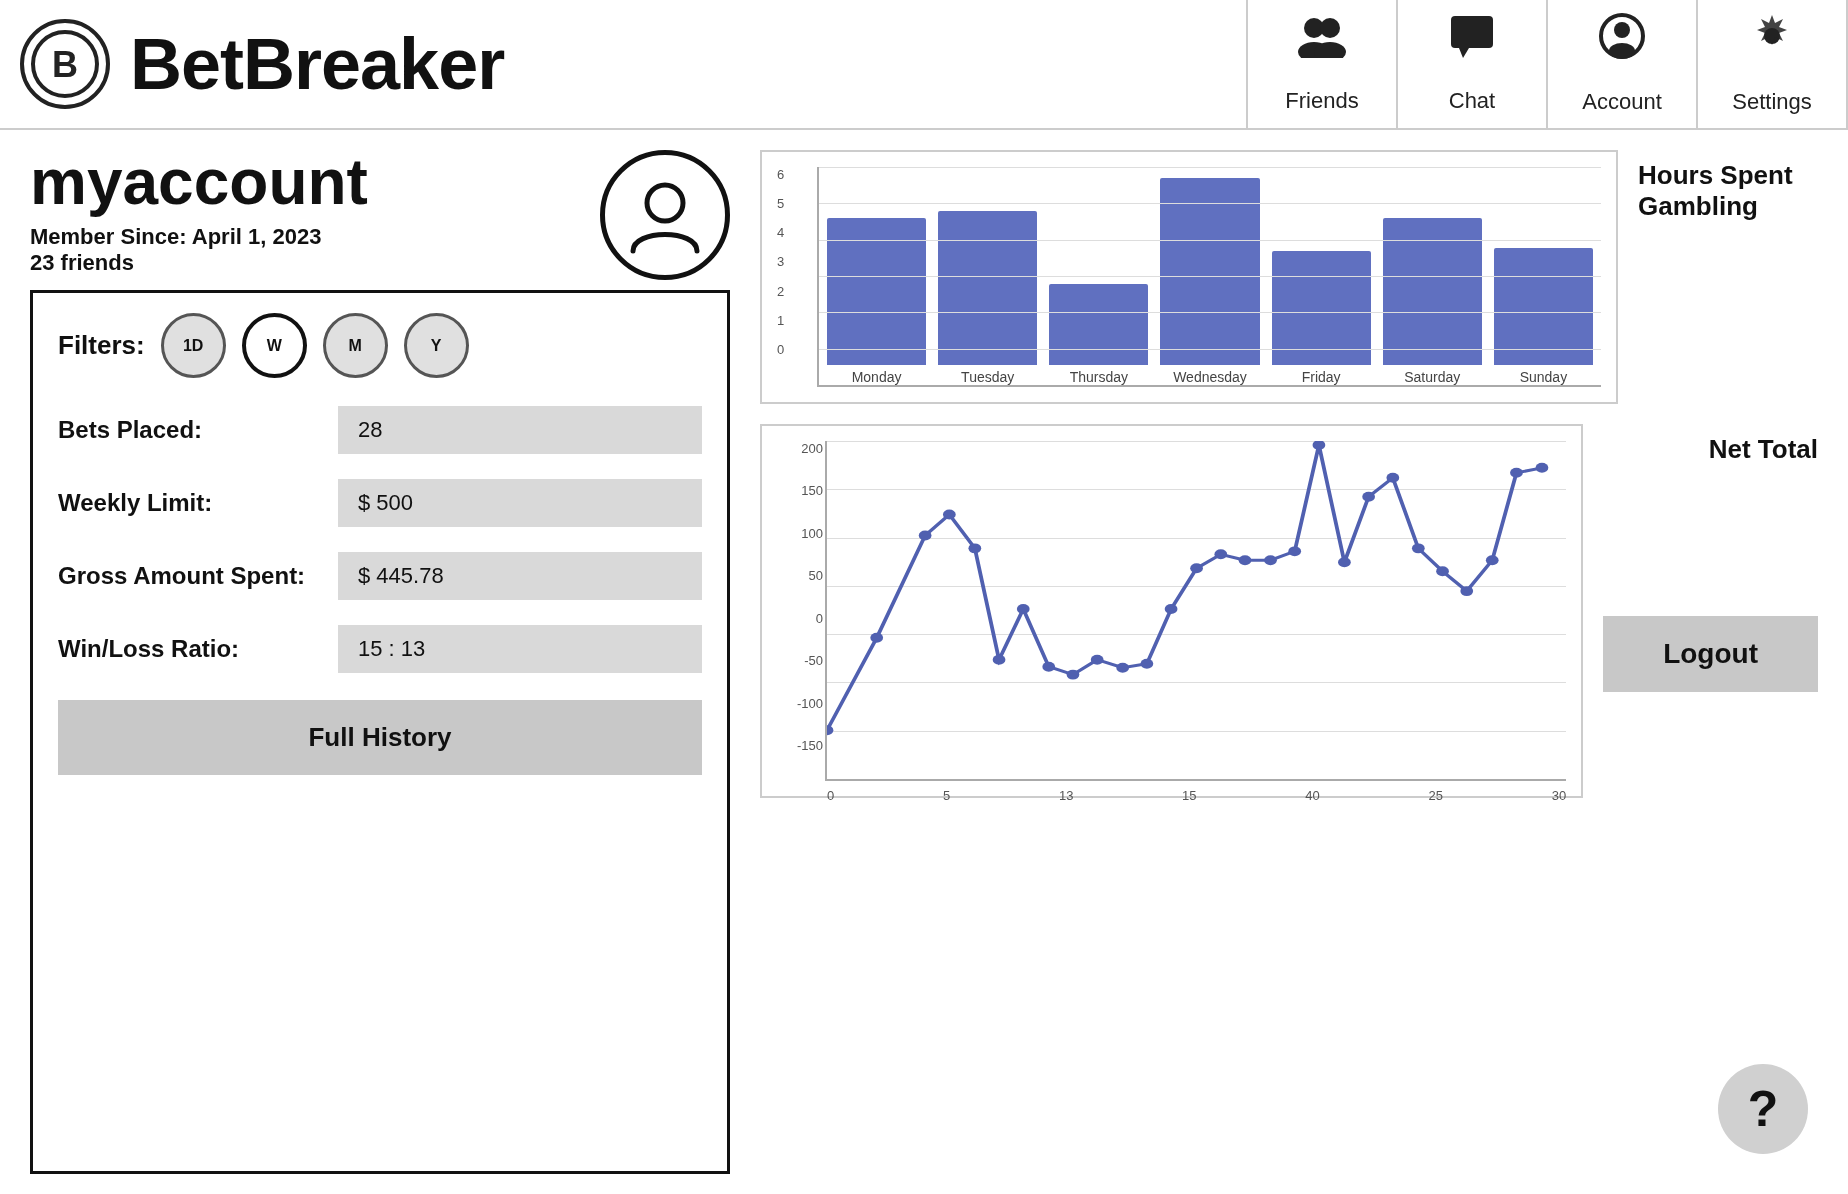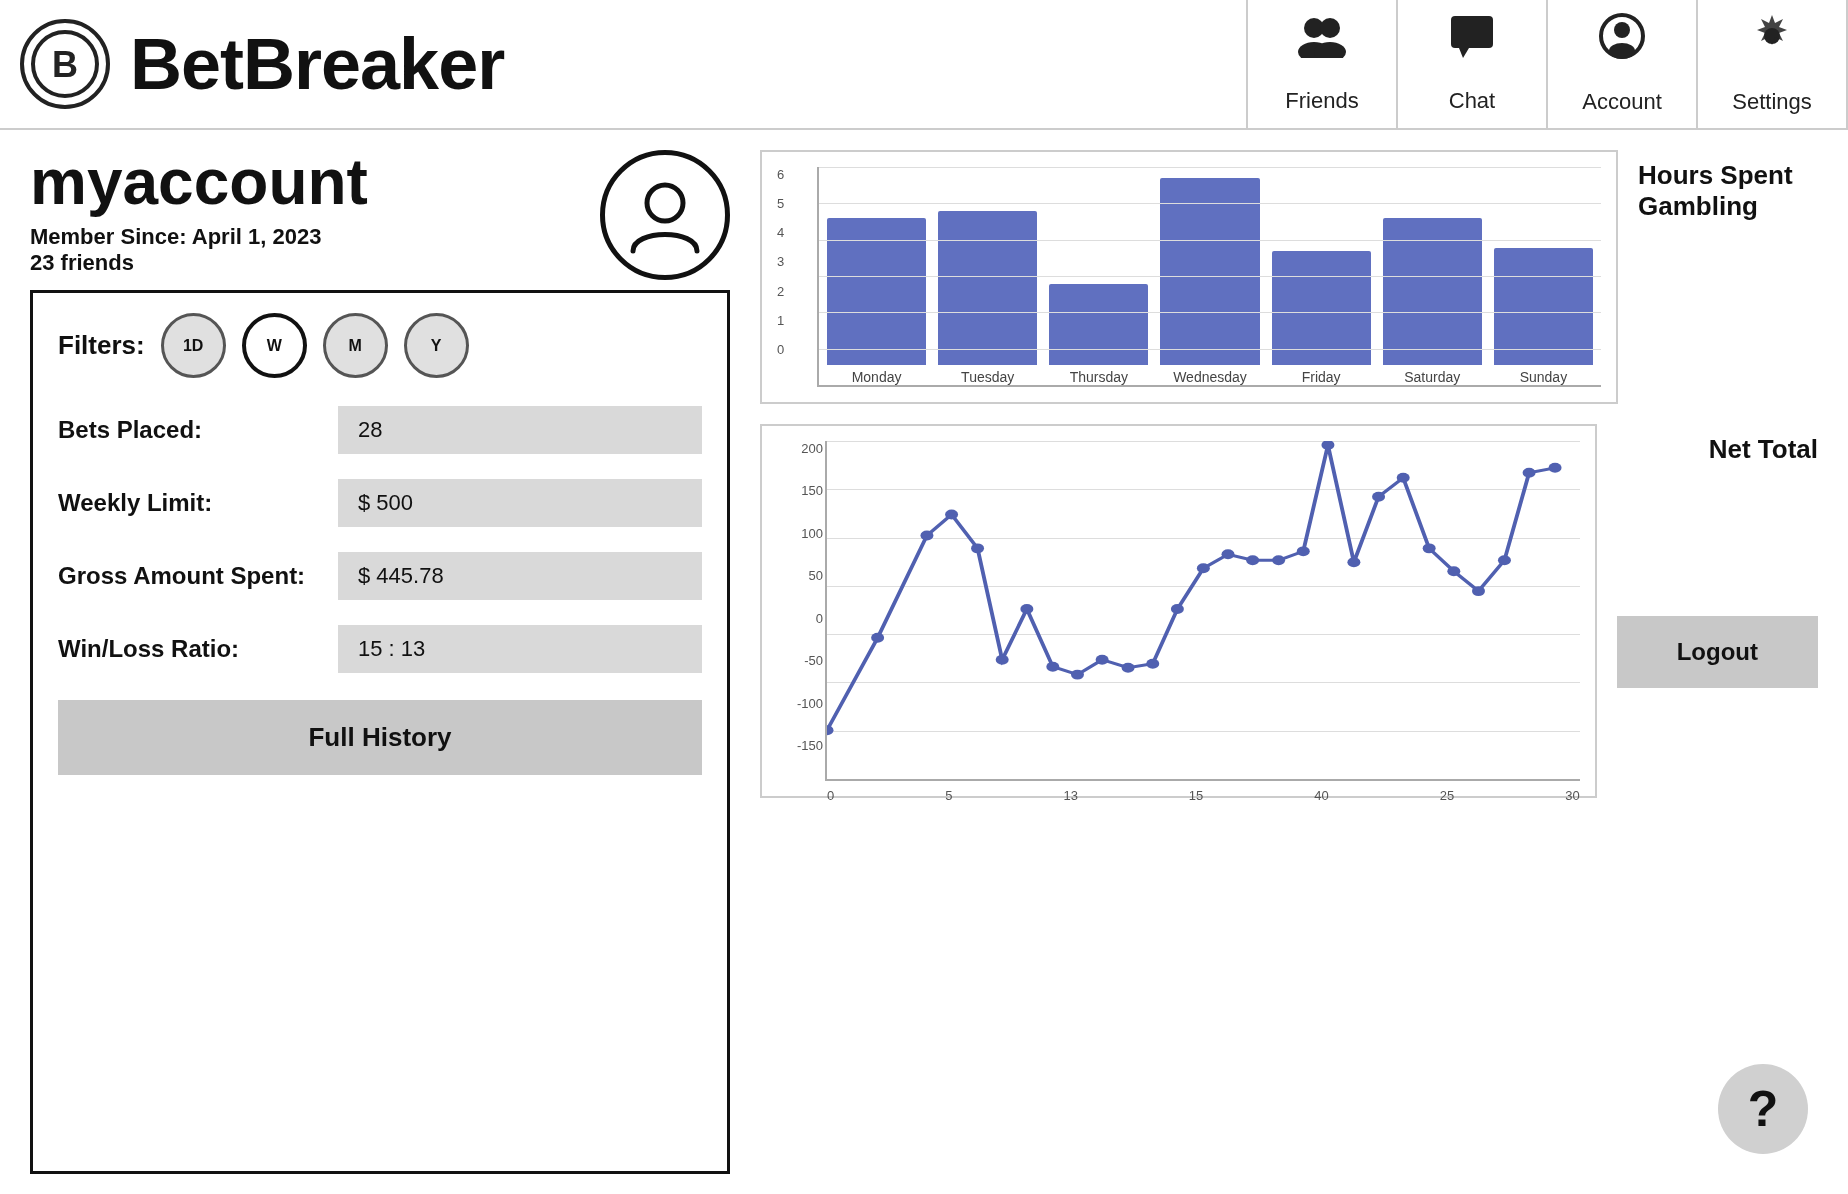--- a/index.html
+++ b/index.html
@@ -255,21 +255,21 @@
       font-size: 26px;
       font-weight: bold;
       color: #111;
       flex: 0 0 180px;
       padding-top: 10px;
     }
     .logout-btn {
       background: #c8c8c8;
       border: none;
       padding: 22px 60px;
-      font-size: 24px;
+      font-size: 28px;
       font-weight: bold;
       color: #111;
       cursor: pointer;
     }
 
     .help-btn {
       position: fixed;
       bottom: 40px;
       right: 40px;
       width: 90px;

